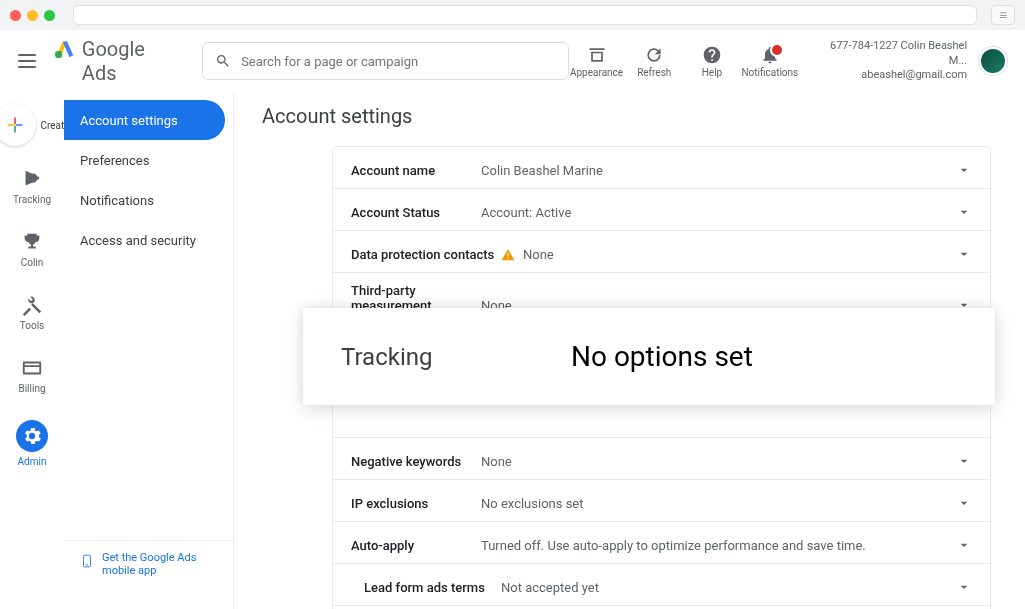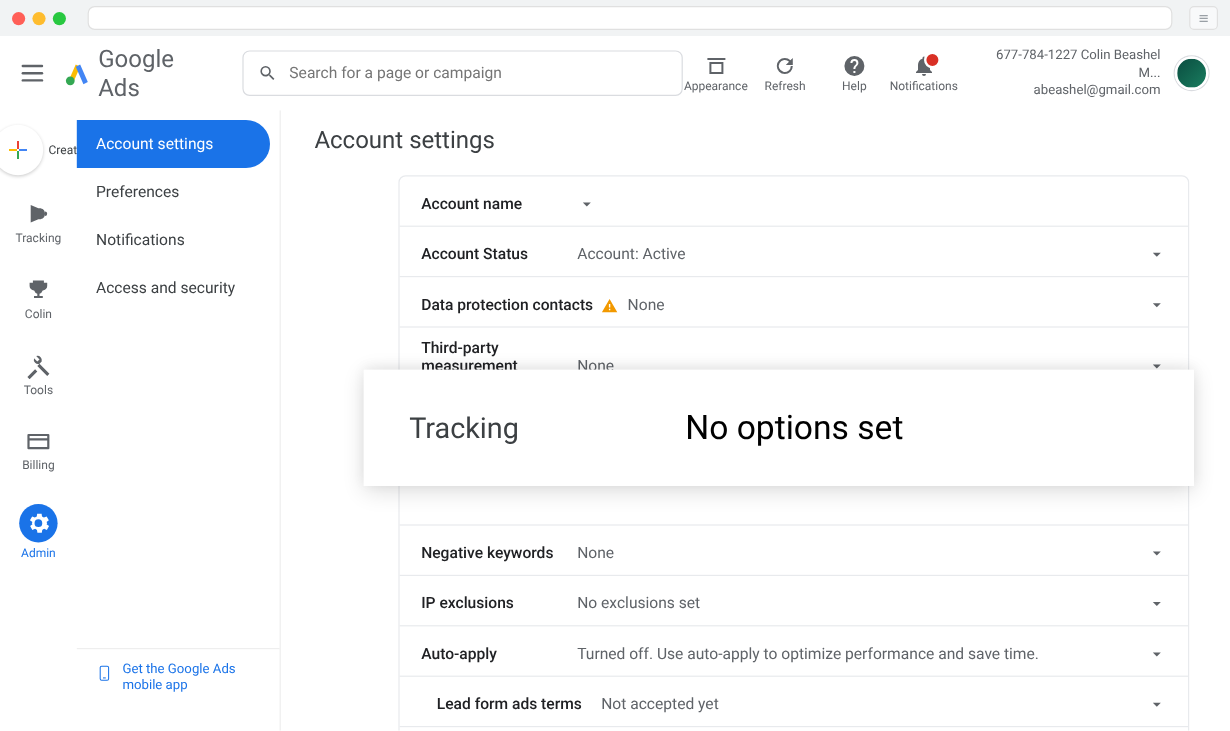--- a/index.html
+++ b/index.html
@@ -11,21 +11,21 @@
     .tb-red { background: #ff5f57; }
     .tb-yellow { background: #febc2e; }
     .tb-green { background: #28c840; }
     .tb-url { flex: 1; height: 20px; background: #fff; border: 1px solid #e0e0e0; border-radius: 6px; margin-left: 12px; }
     .tb-menu { width: 24px; height: 20px; background: #f8f9fa; border: 1px solid #e0e0e0; border-radius: 4px; margin-left: 8px; display:flex;align-items:center;justify-content:center;color:#9aa0a6;font-size:14px; }
     
     
     .header { height: 62px; display: flex; align-items: center; padding: 0 18px; border-bottom: 0; }
     .hamburger { width: 18px; height: 14px; display: flex; flex-direction: column; justify-content: space-between; margin-right: 18px; cursor:pointer; }
     .hamburger span { height: 2px; background: #5f6368; border-radius: 1px; }
-    .logo { display: flex; align-items: center; gap: 6px; margin-right: 18px; }
+    .logo { display: flex; align-items: flex-start; gap: 6px; margin-right: 18px; }
     .logo-mark { width: 22px; height: 22px; }
     .logo-text { font-size: 20px; color: #5f6368; font-weight: 400; }
     .searchbar { width: 368px; height: 38px; border: 1px solid #dadce0; border-radius: 6px; display: flex; align-items: center; padding: 0 12px; gap: 10px; }
     .searchbar input { border: none; outline: none; font-size: 13px; color: #5f6368; flex: 1; background: transparent; }
     .header-right { margin-left: auto; display: flex; align-items: center; gap: 2px; }
     .icon-btn { width: 56px; display: flex; flex-direction: column; align-items: center; gap: 2px; color: #5f6368; cursor:pointer; }
     .icon-btn svg { width: 20px; height: 20px; }
     .icon-btn-label { font-size: 10px; }
     .notif-badge { position: relative; }
     .notif-badge::after { content: ""; position: absolute; top: -2px; right: 14px; width: 10px; height: 10px; background: #d93025; border-radius: 50%; border: 2px solid #fff; }
@@ -203,20 +203,21 @@
         </svg>
       <span>Get the Google Ads mobile app</span>
     </div>
   </div>
 
   <div class="main">
     <div class="page-title">Account settings</div>
     <div class="card">
       <div class="row">
         <div class="row-label">Account name</div>
+        <div class="row-value">Colin Beashel Marine</div>
         <svg class="chevron" width="16" height="16" viewBox="0 0 24 24">
             <path fill="currentColor" d="M7 10l5 5 5-5z"></path>
           </svg>
       </div>
       <div class="row">
         <div class="row-label">Account Status</div>
         <div class="row-value">Account: Active</div>
         <svg class="chevron" width="16" height="16" viewBox="0 0 24 24">
             <path fill="currentColor" d="M7 10l5 5 5-5z"></path>
           </svg>

